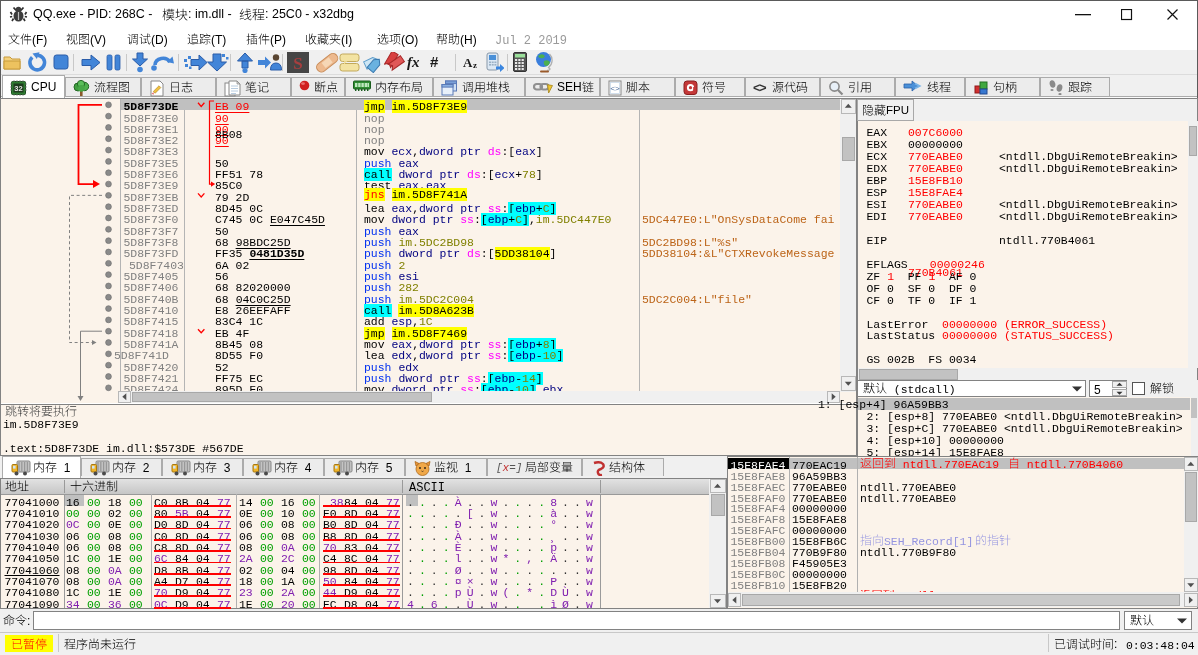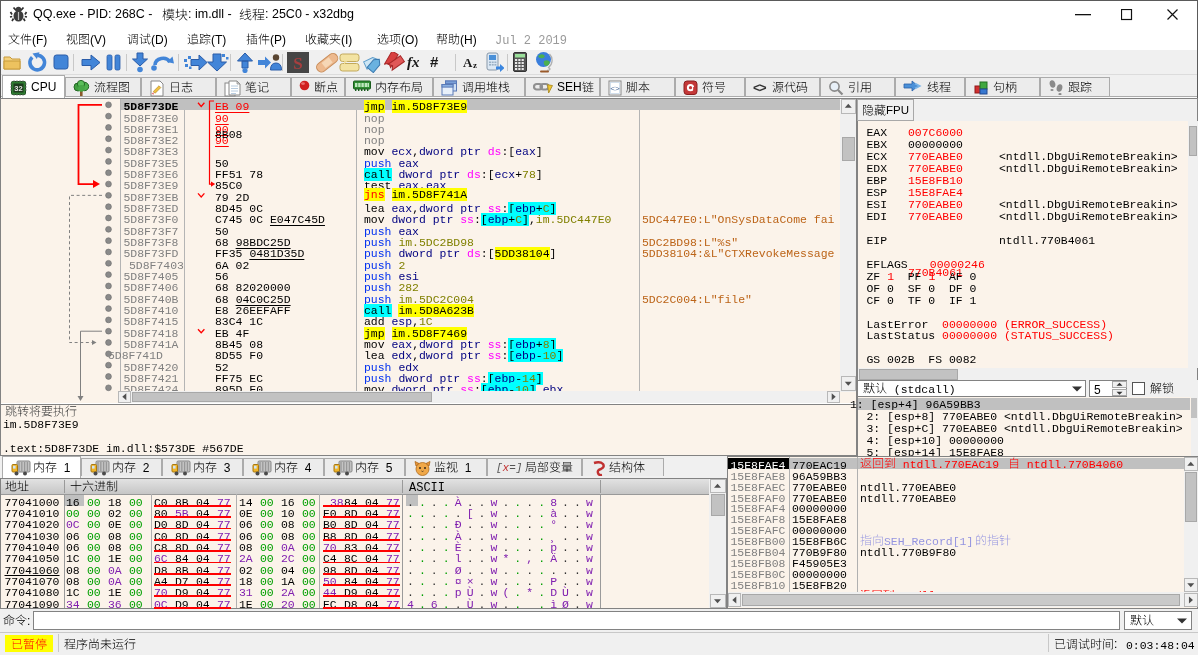--- a/index.html
+++ b/index.html
@@ -548,38 +548,38 @@
 <div style="position:absolute;left:123.5px;top:237.04px;font:11.46px 'Liberation Mono',monospace;color:#808080;line-height:1;white-space:pre;">5D8F73F8</div>
 <div style="position:absolute;left:123.5px;top:248.36px;font:11.46px 'Liberation Mono',monospace;color:#808080;line-height:1;white-space:pre;">5D8F73FD</div>
 <div style="position:absolute;left:129px;top:259.68px;font:11.46px 'Liberation Mono',monospace;color:#808080;line-height:1;white-space:pre;">5D8F7403</div>
 <div style="position:absolute;left:123.5px;top:271px;font:11.46px 'Liberation Mono',monospace;color:#808080;line-height:1;white-space:pre;">5D8F7405</div>
 <div style="position:absolute;left:123.5px;top:282.32px;font:11.46px 'Liberation Mono',monospace;color:#808080;line-height:1;white-space:pre;">5D8F7406</div>
 <div style="position:absolute;left:123.5px;top:293.64px;font:11.46px 'Liberation Mono',monospace;color:#808080;line-height:1;white-space:pre;">5D8F740B</div>
 <div style="position:absolute;left:123.5px;top:304.96px;font:11.46px 'Liberation Mono',monospace;color:#808080;line-height:1;white-space:pre;">5D8F7410</div>
 <div style="position:absolute;left:123.5px;top:316.28px;font:11.46px 'Liberation Mono',monospace;color:#808080;line-height:1;white-space:pre;">5D8F7415</div>
 <div style="position:absolute;left:123.5px;top:327.6px;font:11.46px 'Liberation Mono',monospace;color:#808080;line-height:1;white-space:pre;">5D8F7418</div>
 <div style="position:absolute;left:123.5px;top:338.92px;font:11.46px 'Liberation Mono',monospace;color:#808080;line-height:1;white-space:pre;">5D8F741A</div>
-<div style="position:absolute;left:108px;top:350.24px;font:11.46px 'Liberation Mono',monospace;color:#808080;line-height:1;white-space:pre;">5D8F741D</div>
+<div style="position:absolute;left:114px;top:350.24px;font:11.46px 'Liberation Mono',monospace;color:#808080;line-height:1;white-space:pre;">5D8F741D</div>
 <div style="position:absolute;left:123.5px;top:361.56px;font:11.46px 'Liberation Mono',monospace;color:#808080;line-height:1;white-space:pre;">5D8F7420</div>
 <div style="position:absolute;left:123.5px;top:372.88px;font:11.46px 'Liberation Mono',monospace;color:#808080;line-height:1;white-space:pre;">5D8F7421</div>
 <div style="position:absolute;left:123.5px;top:384.2px;font:11.46px 'Liberation Mono',monospace;color:#808080;line-height:1;white-space:pre;">5D8F7424</div>
 <div style="position:absolute;left:215px;top:101.2px;font:11.46px 'Liberation Mono',monospace;line-height:1;white-space:pre;"><span style="color:#ff0000;text-decoration:underline;text-underline-offset:1.5px;">EB 09</span></div>
 <div style="position:absolute;left:215px;top:112.52px;font:11.46px 'Liberation Mono',monospace;line-height:1;white-space:pre;"><span style="color:#ff0000;text-decoration:underline;text-underline-offset:1.5px;">90</span></div>
 <div style="position:absolute;left:215px;top:123.84px;font:11.46px 'Liberation Mono',monospace;line-height:1;white-space:pre;"><span style="color:#ff0000;text-decoration:underline;text-underline-offset:1.5px;">90</span></div>
 <div style="position:absolute;left:215px;top:135.16px;font:11.46px 'Liberation Mono',monospace;line-height:1;white-space:pre;"><span style="color:#ff0000;text-decoration:underline;text-underline-offset:1.5px;">90</span></div>
 <div style="position:absolute;left:215px;top:129px;font:11.46px 'Liberation Mono',monospace;line-height:1;white-space:pre;"><span style="color:#000;">8B08</span></div>
 <div style="position:absolute;left:215px;top:157.8px;font:11.46px 'Liberation Mono',monospace;line-height:1;white-space:pre;"><span style="color:#000;">50</span></div>
 <div style="position:absolute;left:215px;top:169.12px;font:11.46px 'Liberation Mono',monospace;line-height:1;white-space:pre;"><span style="color:#000;">FF51 78</span></div>
 <div style="position:absolute;left:215px;top:180.44px;font:11.46px 'Liberation Mono',monospace;line-height:1;white-space:pre;"><span style="color:#000;">85C0</span></div>
 <div style="position:absolute;left:215px;top:191.76px;font:11.46px 'Liberation Mono',monospace;line-height:1;white-space:pre;"><span style="color:#000;">79 2D</span></div>
 <div style="position:absolute;left:215px;top:203.08px;font:11.46px 'Liberation Mono',monospace;line-height:1;white-space:pre;"><span style="color:#000;">8D45 0C</span></div>
 <div style="position:absolute;left:215px;top:214.4px;font:11.46px 'Liberation Mono',monospace;line-height:1;white-space:pre;"><span style="color:#000;">C745 0C </span><span style="color:#000;text-decoration:underline;text-underline-offset:1.5px;">E047C45D</span></div>
 <div style="position:absolute;left:215px;top:225.72px;font:11.46px 'Liberation Mono',monospace;line-height:1;white-space:pre;"><span style="color:#000;">50</span></div>
 <div style="position:absolute;left:215px;top:237.04px;font:11.46px 'Liberation Mono',monospace;line-height:1;white-space:pre;"><span style="color:#000;">68 </span><span style="color:#000;text-decoration:underline;text-underline-offset:1.5px;">98BDC25D</span></div>
-<div style="position:absolute;left:215px;top:248.36px;font:11.46px 'Liberation Mono',monospace;line-height:1;white-space:pre;"><span style="color:#000;">FF35 </span><span style="color:#000;text-decoration:underline;text-underline-offset:1.5px;">0481D35D</span></div>
+<div style="position:absolute;left:215px;top:248.36px;font:11.46px 'Liberation Mono',monospace;line-height:1;white-space:pre;"><span style="color:#000;">FF35 </span><span style="color:#000;text-decoration:underline;text-underline-offset:1.5px;font-weight:bold;">0481D35D</span></div>
 <div style="position:absolute;left:215px;top:259.68px;font:11.46px 'Liberation Mono',monospace;line-height:1;white-space:pre;"><span style="color:#000;">6A 02</span></div>
 <div style="position:absolute;left:215px;top:271px;font:11.46px 'Liberation Mono',monospace;line-height:1;white-space:pre;"><span style="color:#000;">56</span></div>
 <div style="position:absolute;left:215px;top:282.32px;font:11.46px 'Liberation Mono',monospace;line-height:1;white-space:pre;"><span style="color:#000;">68 82020000</span></div>
 <div style="position:absolute;left:215px;top:293.64px;font:11.46px 'Liberation Mono',monospace;line-height:1;white-space:pre;"><span style="color:#000;">68 </span><span style="color:#000;text-decoration:underline;text-underline-offset:1.5px;">04C0C25D</span></div>
 <div style="position:absolute;left:215px;top:304.96px;font:11.46px 'Liberation Mono',monospace;line-height:1;white-space:pre;"><span style="color:#000;">E8 26EEFAFF</span></div>
 <div style="position:absolute;left:215px;top:316.28px;font:11.46px 'Liberation Mono',monospace;line-height:1;white-space:pre;"><span style="color:#000;">83C4 1C</span></div>
 <div style="position:absolute;left:215px;top:327.6px;font:11.46px 'Liberation Mono',monospace;line-height:1;white-space:pre;"><span style="color:#000;">EB 4F</span></div>
 <div style="position:absolute;left:215px;top:338.92px;font:11.46px 'Liberation Mono',monospace;line-height:1;white-space:pre;"><span style="color:#000;">8B45 08</span></div>
 <div style="position:absolute;left:215px;top:350.24px;font:11.46px 'Liberation Mono',monospace;line-height:1;white-space:pre;"><span style="color:#000;">8D55 F0</span></div>
 <div style="position:absolute;left:215px;top:361.56px;font:11.46px 'Liberation Mono',monospace;line-height:1;white-space:pre;"><span style="color:#000;">52</span></div>
@@ -726,21 +726,21 @@
 <div style="position:absolute;left:866.5px;top:234.73px;font:11.46px 'Liberation Mono',monospace;color:#000;line-height:1;white-space:pre;">EIP</div>
 <div style="position:absolute;left:908px;top:234.73px;font:11.46px 'Liberation Mono',monospace;color:#ff0000;line-height:1;white-space:pre;margin-top:32px;">770B4061</div>
 <div style="position:absolute;left:999px;top:234.73px;font:11.46px 'Liberation Mono',monospace;color:#000;line-height:1;white-space:pre;">ntdll.770B4061</div>
 <div style="position:absolute;left:866.5px;top:258.67px;font:11.46px 'Liberation Mono',monospace;color:#000;line-height:1;white-space:pre;">EFLAGS</div>
 <div style="position:absolute;left:929.8px;top:258.67px;font:11.46px 'Liberation Mono',monospace;color:#ff0000;line-height:1;white-space:pre;">00000246</div>
 <div style="position:absolute;left:866.5px;top:270.64px;font:11.46px 'Liberation Mono',monospace;line-height:1;white-space:pre;"><span style="color:#000;">ZF </span><span style="color:#ff0000;">1</span><span style="color:#000;">  PF </span><span style="color:#ff0000;">1</span><span style="color:#000;">  AF 0</span></div>
 <div style="position:absolute;left:866.5px;top:282.61px;font:11.46px 'Liberation Mono',monospace;color:#000;line-height:1;white-space:pre;">OF 0  SF 0  DF 0</div>
 <div style="position:absolute;left:866.5px;top:294.58px;font:11.46px 'Liberation Mono',monospace;color:#000;line-height:1;white-space:pre;">CF 0  TF 0  IF 1</div>
 <div style="position:absolute;left:866.5px;top:318.52px;font:11.46px 'Liberation Mono',monospace;line-height:1;white-space:pre;"><span style="color:#000;">LastError</span><span style="color:#ff0000;">  00000000 (ERROR_SUCCESS)</span></div>
 <div style="position:absolute;left:866.5px;top:330.49px;font:11.46px 'Liberation Mono',monospace;line-height:1;white-space:pre;"><span style="color:#000;">LastStatus</span><span style="color:#ff0000;"> 00000000 (STATUS_SUCCESS)</span></div>
-<div style="position:absolute;left:866.5px;top:354.43px;font:11.46px 'Liberation Mono',monospace;color:#000;line-height:1;white-space:pre;">GS 002B  FS 0082</div>
+<div style="position:absolute;left:866.5px;top:354.43px;font:11.46px 'Liberation Mono',monospace;color:#000;line-height:1;white-space:pre;">GS 002B  FS 0034</div>
 <div style="position:absolute;left:1188px;top:121px;width:9.5px;height:247px;background:#f0f0f0;"></div>
 <div style="position:absolute;left:1188.5px;top:126px;width:8.5px;height:30px;background:#c2c2c2;border:1px solid #a8a8a8;box-sizing:border-box;"></div>
 <div style="position:absolute;left:858px;top:368px;width:330px;height:13px;background:#f0f0f0;"></div>
 <div style="position:absolute;left:859px;top:369px;width:99px;height:11px;background:#c2c2c2;border:1px solid #a8a8a8;box-sizing:border-box;"></div>
 <div style="position:absolute;left:857px;top:380px;width:341px;height:17px;background:#f0f0f0;"></div>
 <div style="position:absolute;left:857px;top:380px;width:229px;height:16.5px;background:#fff;border:1px solid #828282;box-sizing:border-box;"></div>
 <svg style="position:absolute;left:863px;top:381.74px;overflow:visible" width="24" height="12">
     <g fill="#000">
       <use href="#c53" x="0"></use>
       <use href="#c54" x="12"></use>
@@ -760,21 +760,21 @@
   </svg>
 <div style="position:absolute;left:1132px;top:381.5px;width:13px;height:13px;background:#fff;border:1px solid #555;box-sizing:border-box;"></div>
 <svg style="position:absolute;left:1150px;top:381.74px;overflow:visible" width="24" height="12">
     <g fill="#000">
       <use href="#c55" x="0"></use>
       <use href="#c56" x="12"></use>
     </g>
   </svg>
 <div style="position:absolute;left:858px;top:396.5px;width:340px;height:59.5px;background:#fbf3ea;"></div>
 <div style="position:absolute;left:858px;top:397.6px;width:332px;height:12.1px;background:#c0c0c0;"></div>
-<div style="position:absolute;left:850px;top:399px;font:11.46px 'Liberation Mono',monospace;color:#000;line-height:1;white-space:pre;text-align:center;">1: [esp+4] 96A59BB3</div>
+<div style="position:absolute;left:818px;top:399px;font:11.46px 'Liberation Mono',monospace;color:#000;line-height:1;white-space:pre;text-align:center;">1: [esp+4] 96A59BB3</div>
 <div style="position:absolute;left:866.5px;top:411.1px;font:11.46px 'Liberation Mono',monospace;color:#000;line-height:1;white-space:pre;">2: [esp+8] 770EABE0 &lt;ntdll.DbgUiRemoteBreakin&gt;</div>
 <div style="position:absolute;left:866.5px;top:423.2px;font:11.46px 'Liberation Mono',monospace;color:#000;line-height:1;white-space:pre;">3: [esp+C] 770EABE0 &lt;ntdll.DbgUiRemoteBreakin&gt;</div>
 <div style="position:absolute;left:866.5px;top:435.3px;font:11.46px 'Liberation Mono',monospace;color:#000;line-height:1;white-space:pre;">4: [esp+10] 00000000</div>
 <div style="position:absolute;left:866.5px;top:447.4px;font:11.46px 'Liberation Mono',monospace;color:#000;line-height:1;white-space:pre;">5: [esp+14] 15E8FAE8</div>
 <div style="position:absolute;left:1190.5px;top:396.5px;width:7px;height:59.5px;background:#f0f0f0;"></div>
 <div style="position:absolute;left:1191px;top:398px;width:6px;height:20px;background:#c2c2c2;"></div>
 <div style="position:absolute;left:0px;top:456px;width:727px;height:22px;background:#f0f0f0;"></div>
 <div style="position:absolute;left:2px;top:456px;width:79px;height:22px;background:#fff;border:1px solid #ababab;border-bottom:none;box-sizing:border-box;"></div>
 <svg style="position:absolute;left:11px;top:460px" width="20" height="17">
     <rect x="6" y="1" width="13" height="11" rx="1.2" fill="#c4c4c4" stroke="#858585"></rect>
@@ -1196,21 +1196,21 @@
 <div style="position:absolute;left:585.95px;top:575.94px;font:11.46px 'Liberation Mono',monospace;color:#8020b0;line-height:1;white-space:pre;">w</div>
 <div style="position:absolute;left:4.5px;top:587.26px;font:11.46px 'Liberation Mono',monospace;color:#000;line-height:1;white-space:pre;">77041080</div>
 <div style="position:absolute;left:66px;top:587.26px;font:11.46px 'Liberation Mono',monospace;color:#000;line-height:1;white-space:pre;">1C</div>
 <div style="position:absolute;left:87px;top:587.26px;font:11.46px 'Liberation Mono',monospace;color:#00a000;line-height:1;white-space:pre;">00</div>
 <div style="position:absolute;left:108px;top:587.26px;font:11.46px 'Liberation Mono',monospace;color:#000;line-height:1;white-space:pre;">1E</div>
 <div style="position:absolute;left:129px;top:587.26px;font:11.46px 'Liberation Mono',monospace;color:#00a000;line-height:1;white-space:pre;">00</div>
 <div style="position:absolute;left:154px;top:587.26px;font:11.46px 'Liberation Mono',monospace;color:#8020b0;line-height:1;white-space:pre;">70</div>
 <div style="position:absolute;left:175px;top:587.26px;font:11.46px 'Liberation Mono',monospace;color:#000;line-height:1;white-space:pre;">D9</div>
 <div style="position:absolute;left:196px;top:587.26px;font:11.46px 'Liberation Mono',monospace;color:#000;line-height:1;white-space:pre;">04</div>
 <div style="position:absolute;left:217px;top:587.26px;font:11.46px 'Liberation Mono',monospace;color:#8020b0;line-height:1;white-space:pre;">77</div>
-<div style="position:absolute;left:239px;top:587.26px;font:11.46px 'Liberation Mono',monospace;color:#8020b0;line-height:1;white-space:pre;">31</div>
+<div style="position:absolute;left:239px;top:587.26px;font:11.46px 'Liberation Mono',monospace;color:#8020b0;line-height:1;white-space:pre;">23</div>
 <div style="position:absolute;left:260px;top:587.26px;font:11.46px 'Liberation Mono',monospace;color:#00a000;line-height:1;white-space:pre;">00</div>
 <div style="position:absolute;left:281px;top:587.26px;font:11.46px 'Liberation Mono',monospace;color:#8020b0;line-height:1;white-space:pre;">2A</div>
 <div style="position:absolute;left:302px;top:587.26px;font:11.46px 'Liberation Mono',monospace;color:#00a000;line-height:1;white-space:pre;">00</div>
 <div style="position:absolute;left:323px;top:587.26px;font:11.46px 'Liberation Mono',monospace;color:#8020b0;line-height:1;white-space:pre;">44</div>
 <div style="position:absolute;left:344px;top:587.26px;font:11.46px 'Liberation Mono',monospace;color:#000;line-height:1;white-space:pre;">D9</div>
 <div style="position:absolute;left:365px;top:587.26px;font:11.46px 'Liberation Mono',monospace;color:#000;line-height:1;white-space:pre;">04</div>
 <div style="position:absolute;left:386px;top:587.26px;font:11.46px 'Liberation Mono',monospace;color:#8020b0;line-height:1;white-space:pre;">77</div>
 <div style="position:absolute;left:154px;top:595.46px;width:77px;height:1.8px;background:#ff0000;"></div>
 <div style="position:absolute;left:323px;top:595.46px;width:77px;height:1.8px;background:#ff0000;"></div>
 <div style="position:absolute;left:407px;top:587.26px;font:11.46px 'Liberation Mono',monospace;color:#333;line-height:1;white-space:pre;">.</div>

